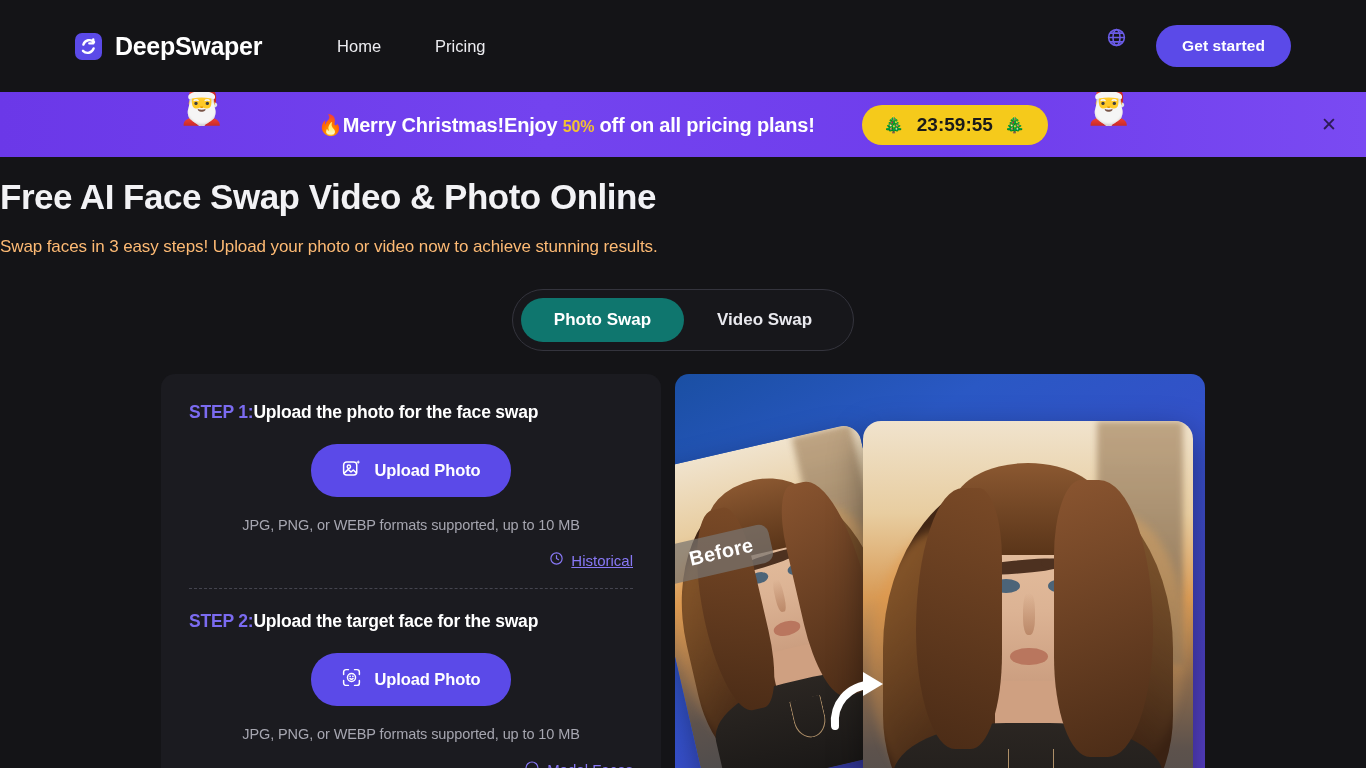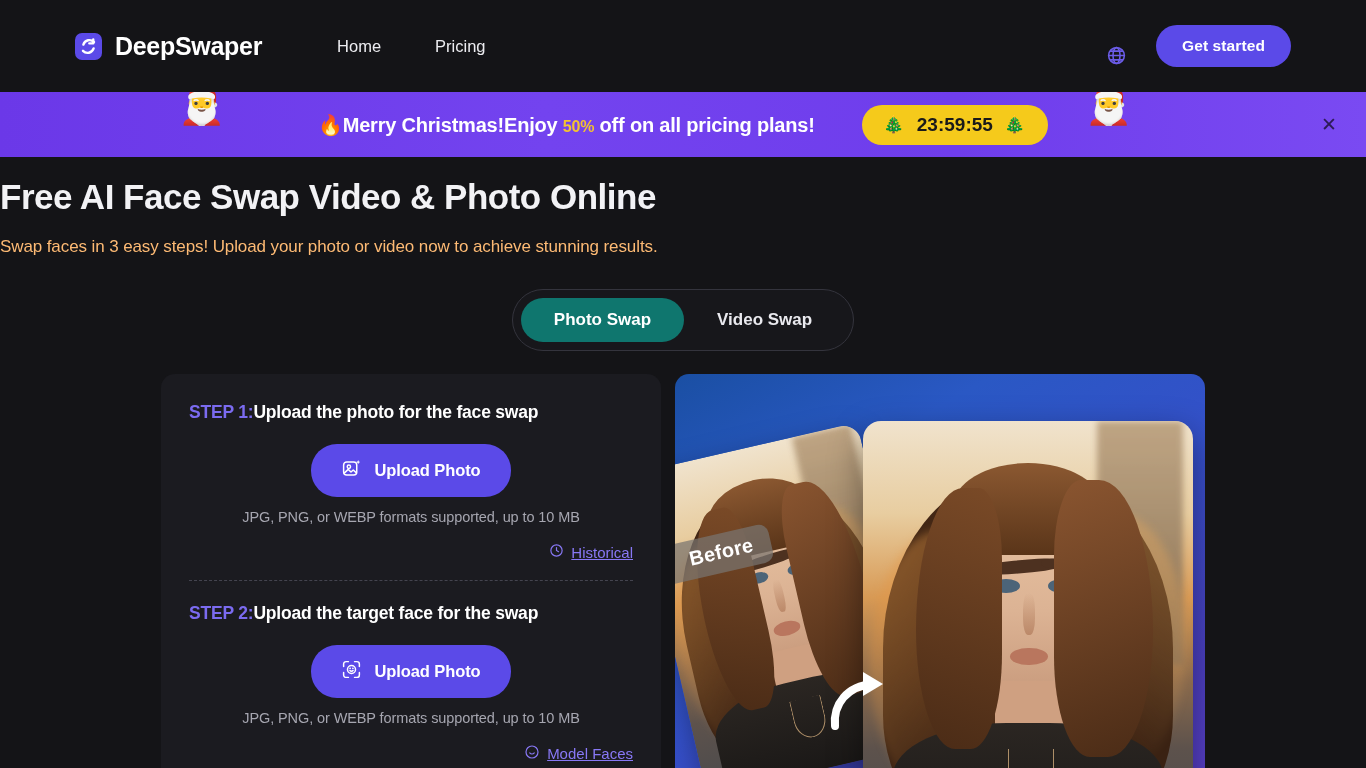--- a/index.html
+++ b/index.html
@@ -32,21 +32,21 @@
     color: #fff; font-size: 25px; font-weight: bold;
     letter-spacing: -0.3px;
   }
   .nav { display: flex; align-items: center; gap: 8px; margin-left: 52px; }
   .nav a {
     color: #ececf0; font-size: 16.5px; font-weight: 500;
     text-decoration: none; padding: 0 23px;
     white-space: nowrap;
   }
   .header-right {
-    margin-left: auto; display: flex; align-items: flex-end; gap: 28px;
+    margin-left: auto; display: flex; align-items: flex-start; gap: 28px;
   }
   .globe-btn {
     width: 24px; height: 24px; color: #6b5ce7;
     display: flex; align-items: center; justify-content: center;
     cursor: pointer;
   }
   .get-started {
     background: #5b4ae8; color: #fff;
     font-size: 15.5px; font-weight: 600;
     border: none; border-radius: 22px;
@@ -130,21 +130,21 @@
   .upload-btn-row { display: flex; justify-content: center; margin-top: 21px; }
   .upload-btn {
     background: #5b4ae8; color: #fff; border: none;
     border-radius: 26px; padding: 14px 30px;
     font-size: 16.5px; font-weight: 600; cursor: pointer;
     display: flex; align-items: center; gap: 12px;
     font-family: inherit; letter-spacing: -0.1px;
   }
   .formats {
     color: #a6a6b0; font-size: 14.5px; text-align: center;
-    margin-top: 12px; letter-spacing: -0.1px;
+    margin-top: 20px; letter-spacing: -0.1px;
   }
   .link-row { display: flex; justify-content: flex-end; margin-top: 18px; }
   .sublink {
     color: #8878f5; font-size: 15px; text-decoration: underline;
     display: flex; align-items: center; gap: 7px; cursor: pointer;
   }
   .divider {
     border-top: 1.5px dashed #44444f; margin-top: 19px;
   }
   .step-block-2 { padding-top: 22px; }

